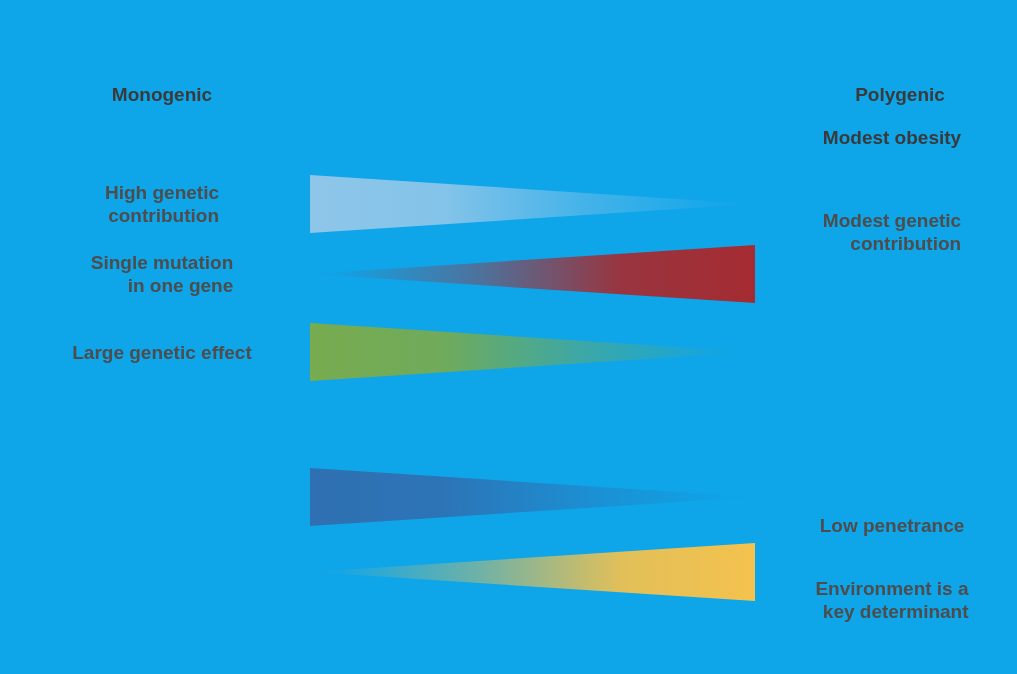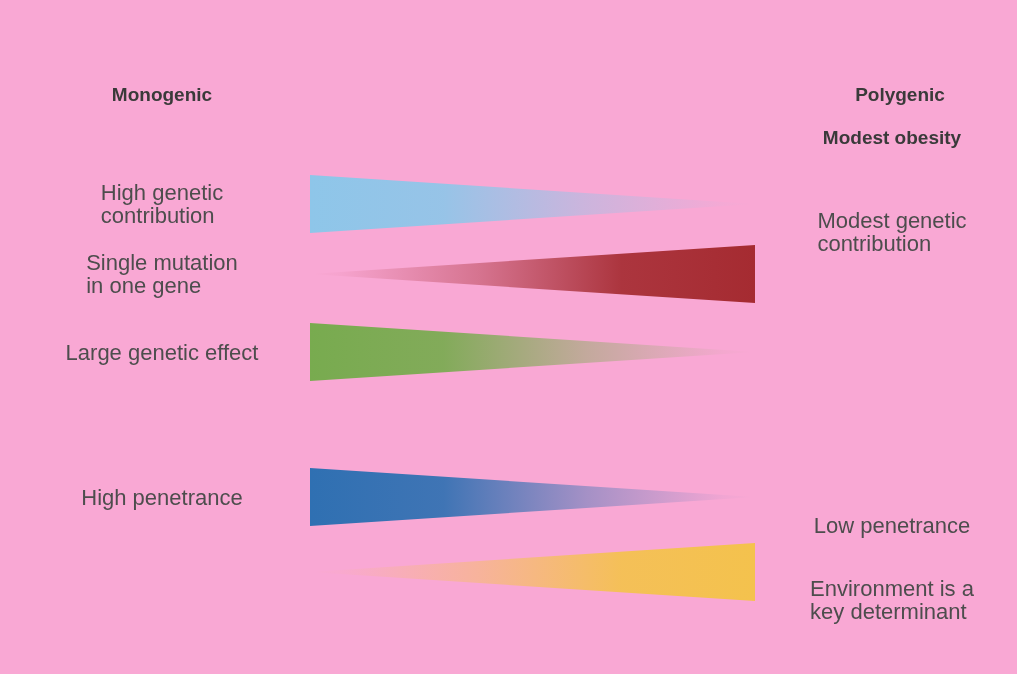--- a/index.html
+++ b/index.html
@@ -28,36 +28,37 @@
   }
   .row-0{top:175px;}
   .row-1{top:245px;}
   .row-2{top:323px;}
   .row-3{top:395px;}
   .row-4{top:468px;}
   .row-5{top:543px;}
   .label{
     position:absolute;top:0;height:58px;
     display:flex;align-items:center;justify-content:center;
-    text-align:left;
-    font-size:22px;line-height:23px;
+    text-align:right;
+    font-size:19px;line-height:23px;
     color:var(--label-color,#4d4d4d);
     white-space:pre-line;
+    font-weight:bold;
   }
   .label-left{left:18px;width:288px;}
   .label-right{left:770px;width:244px;margin-top:28px;}
   .tri{
     position:absolute;top:0;left:310px;width:445px;height:58px;
   }
   .tri svg{display:block;}
 </style>
 </head>
 <body>
 
-<div class="figure" style="--heading-color: #3a3a3a; --label-color: #4d4d4d; background: #f9a8d4;">
+<div class="figure" style="--heading-color: #3a3a3a; --label-color: #4d4d4d; background: #0ea5e9;">
 
   <div class="heading head-left-title">Monogenic</div>
   <div class="heading head-right-title">Polygenic</div>
   <div class="heading head-right-sub">Modest obesity</div>
 
   <div class="row row-0">
     <div class="label label-left">High genetic
 contribution</div>
     <div class="tri">
         <svg width="445" height="58" viewBox="0 0 445 58">
@@ -109,21 +110,20 @@
               <stop offset="1" stop-color="#78ab4f" stop-opacity="0"></stop>
             </linearGradient>
           </defs>
           <polygon points="0,0 445,29 0,58" fill="url(#wedge-grad-2)"></polygon>
         </svg>
       </div>
   </div>
 
 
   <div class="row row-4">
-    <div class="label label-left">High penetrance</div>
     <div class="tri">
         <svg width="445" height="58" viewBox="0 0 445 58">
           <defs>
             <linearGradient id="wedge-grad-4" x1="0" y1="0" x2="1" y2="0">
               <stop offset="0" stop-color="#2f70b2" stop-opacity="1"></stop>
               <stop offset="0.3" stop-color="#2f70b2" stop-opacity="0.92"></stop>
               <stop offset="0.62" stop-color="#2f70b2" stop-opacity="0.42"></stop>
               <stop offset="0.93" stop-color="#2f70b2" stop-opacity="0.04"></stop>
               <stop offset="1" stop-color="#2f70b2" stop-opacity="0"></stop>
             </linearGradient>

